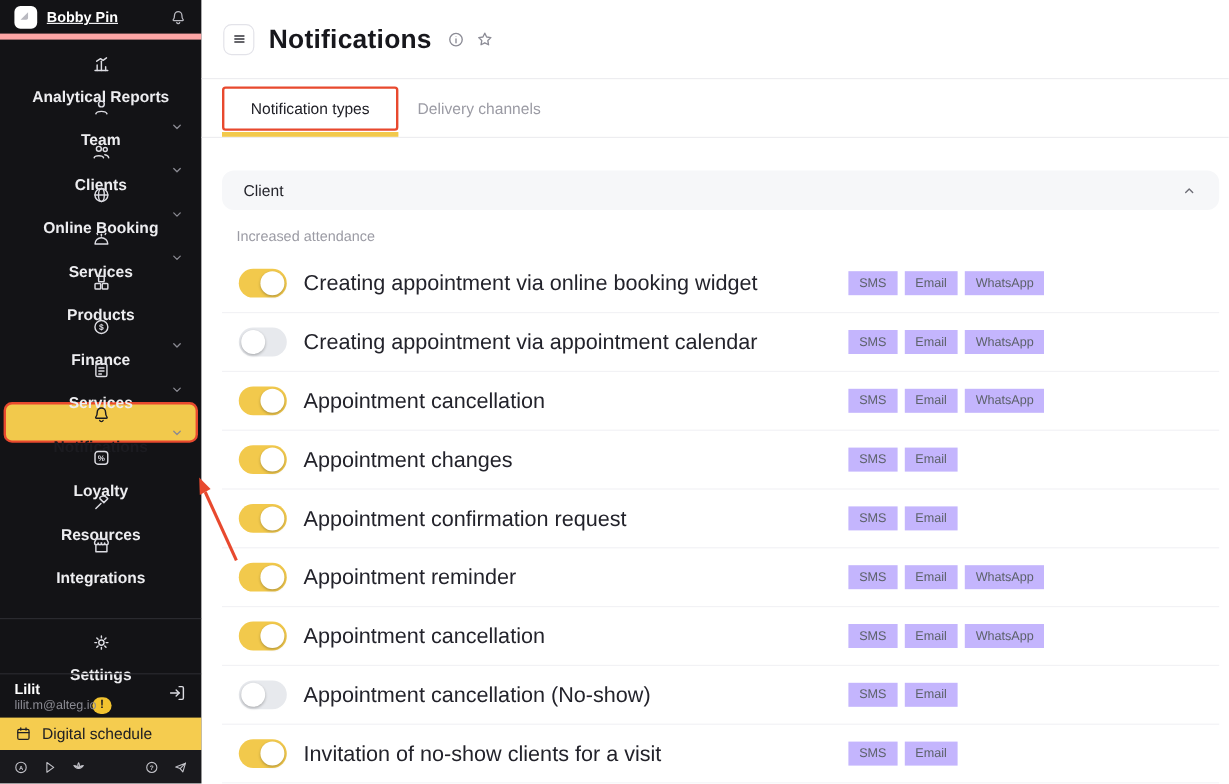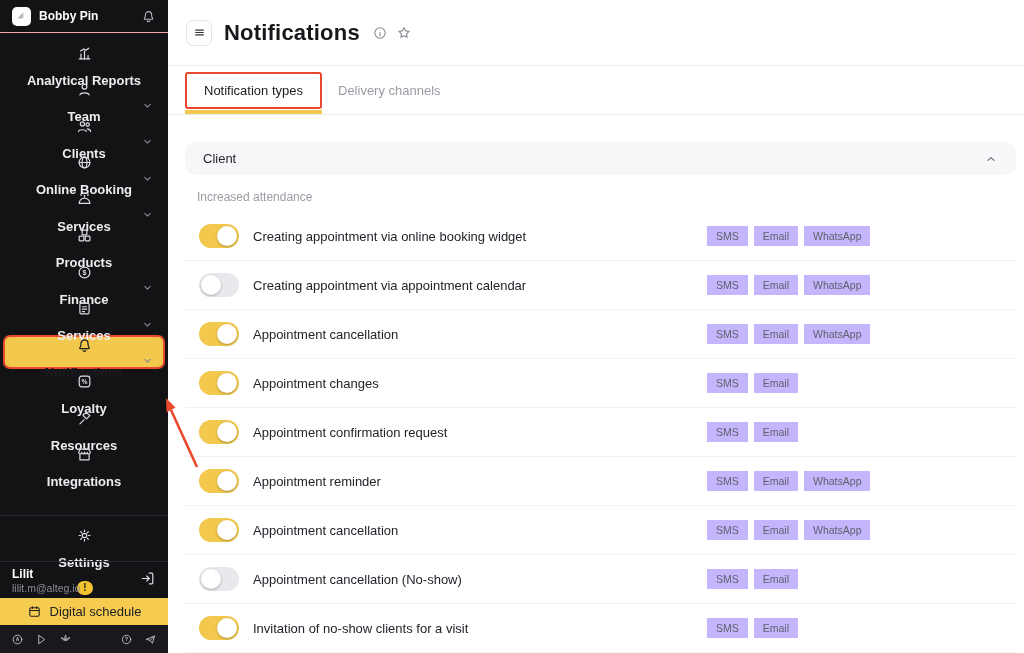--- a/index.html
+++ b/index.html
@@ -6,21 +6,21 @@
   html,body { width:1024px; height:653px; overflow:hidden; }
   body { font-family:"Liberation Sans", sans-serif; background:#fff; position:relative; }
   .app { display:flex; width:1024px; height:653px; }
 
   
   .icon { display:inline-flex; width:17px; height:17px; flex:0 0 auto; }
   .icon svg { width:100%; height:100%; }
 
   
   .sidebar { width:168px; background:#131316; color:#ededf0; display:flex; flex-direction:column; overflow:hidden; }
-  .side-header { height:33px; flex:0 0 33px; display:flex; align-items:center; gap:8px; padding:0 12px; border-bottom:1px solid #fca5a5; }
+  .side-header { height:33px; flex:0 0 33px; display:flex; align-items:center; gap:8px; padding:0 12px; border-bottom:5px solid #fca5a5;text-decoration:underline; }
   .logo { width:19px; height:19px; background:#fff; border-radius:5px; display:flex; align-items:center; justify-content:center; color:#111; }
   .logo .icon { width:13px; height:13px; }
   .brand { flex:1; font-size:12px; font-weight:bold; color:#fff; }
   .side-header .icon { width:15px; height:15px; color:#b9b9c0; }
 
   .nav { flex:1; padding-top:7px; overflow:hidden; }
   .nav-item { height:34px; margin:2.5px 3px; padding:0 9px; display:flex; align-items:center; gap:11px;
               border:2px solid transparent; border-radius:7px; font-size:13px; font-weight:600; color:#ededf0; cursor:pointer;flex-direction:column; }
   .nav-item .icon { color:#dcdce2; }
   .nav-item .chev { margin-left:auto; width:13px; height:13px; color:#8a8a92; }
@@ -30,52 +30,52 @@
   .settings-badge { margin-left:2px; background:#F2C32F; color:#1b1b20; font-size:10px; font-weight:bold;
                     border-radius:8px; padding:1px 6px; line-height:12px; }
 
   .user-block { flex:0 0 37px; border-top:1px solid #2a2a2f; display:flex; align-items:center; padding:3px 12px; }
   .user-texts { flex:1; min-width:0; }
   .user-name { font-size:12px; font-weight:600; color:#fff; }
   .user-email { font-size:10.5px; color:#8a8a92; margin-top:1px; }
   .logout .icon { width:17px; height:17px; color:#dcdce2; }
 
   .digital { flex:0 0 27px; background:#F5CC4F; color:#202024; display:flex; align-items:center; gap:8px;
-             padding:0 12px; font-size:13px; font-weight:500; cursor:pointer;justify-content:center; }
+             padding:0 12px; font-size:13px; font-weight:500; cursor:pointer; }
   .digital .icon { width:15px; height:15px; color:#202024; }
 
   .store-bar { flex:0 0 28px; background:#19191d; display:flex; align-items:center; gap:11px; padding:0 11px; color:#c2c2c8; }
   .store-bar .icon { width:13px; height:13px; }
   .store-bar .spacer { flex:1; }
 
   
   .main { flex:1; background:#fff; display:flex; flex-direction:column; position:relative; }
   .main-header { height:66px; flex:0 0 66px; display:flex; align-items:center; gap:12px; padding-left:18px; border-bottom:1px solid #ededf0; }
   .hamburger { width:26px; height:26px; border:1px solid #e3e3e9; border-radius:7px; background:#fff;
                display:flex; align-items:center; justify-content:center; color:#33333a; cursor:pointer; }
   .hamburger .icon { width:13px; height:13px; }
   .page-title { font-size:22px; font-weight:600; color:#17171c; letter-spacing:.2px; }
   .title-icons { display:flex; align-items:center; gap:8px; color:#8c8c96; }
   .title-icons .icon { width:16px; height:16px; cursor:pointer; }
 
   .tabs { height:49px; flex:0 0 49px; display:flex; align-items:center; padding-left:17px; gap:16px; border-bottom:1px solid #ededf0; }
   .tab { font-size:13px; color:#9b9ba4; cursor:pointer; }
-  .tab.active { color:#1d1d24; font-weight:500; border:2px solid #E8492E; border-radius:3px; padding:9px 17px; position:relative; }
+  .tab.active { color:#1d1d24; font-weight:500; border:2px solid #E8492E; border-radius:3px; padding:9px 22px; position:relative; }
   .tab.active::after { content:""; position:absolute; left:-2px; right:-2px; bottom:-7px; height:3.5px; background:#F2C94C; }
 
   .client-bar { margin:27px 8px 0 17px; height:38px; background:#f6f7f9; border-radius:10px;
                 display:flex; align-items:center; justify-content:space-between; padding:0 18px;
                 font-size:13px; color:#25252c; cursor:pointer; }
   .client-bar .icon { width:14px; height:14px; color:#6f6f78; }
 
   .subsection { margin:15px 8px 0 29px; font-size:12px; color:#9b9ba4; }
 
   .rows { margin:8px 8px 0 17px; }
   .row { height:49px; display:flex; align-items:center; padding-left:14px; border-bottom:1px solid #f2f2f5; position:relative; }
-  .row-label { margin-left:14px; font-size:13px; color:#23232b; }
+  .row-label { margin-left:14px; font-size:18px; color:#23232b; }
   .badges { position:absolute; left:522px; display:flex; gap:6px; }
   .badge { background:#c4b5fd; color:#5d626b; font-size:10.5px; padding:4px 9px; border-radius:0; }
 
   .toggle { width:40px; height:24px; border-radius:12px; position:relative; cursor:pointer; flex:0 0 40px; }
   .toggle.on { background:#F2C94C; }
   .toggle.off { background:#e7e9ed; }
   .knob { width:20px; height:20px; border-radius:50%; background:#fff; position:absolute; top:2px;
           box-shadow:0 1px 2.5px rgba(0,0,0,.28); }
   .toggle.on .knob { right:2px; }
   .toggle.off .knob { left:2px; }

